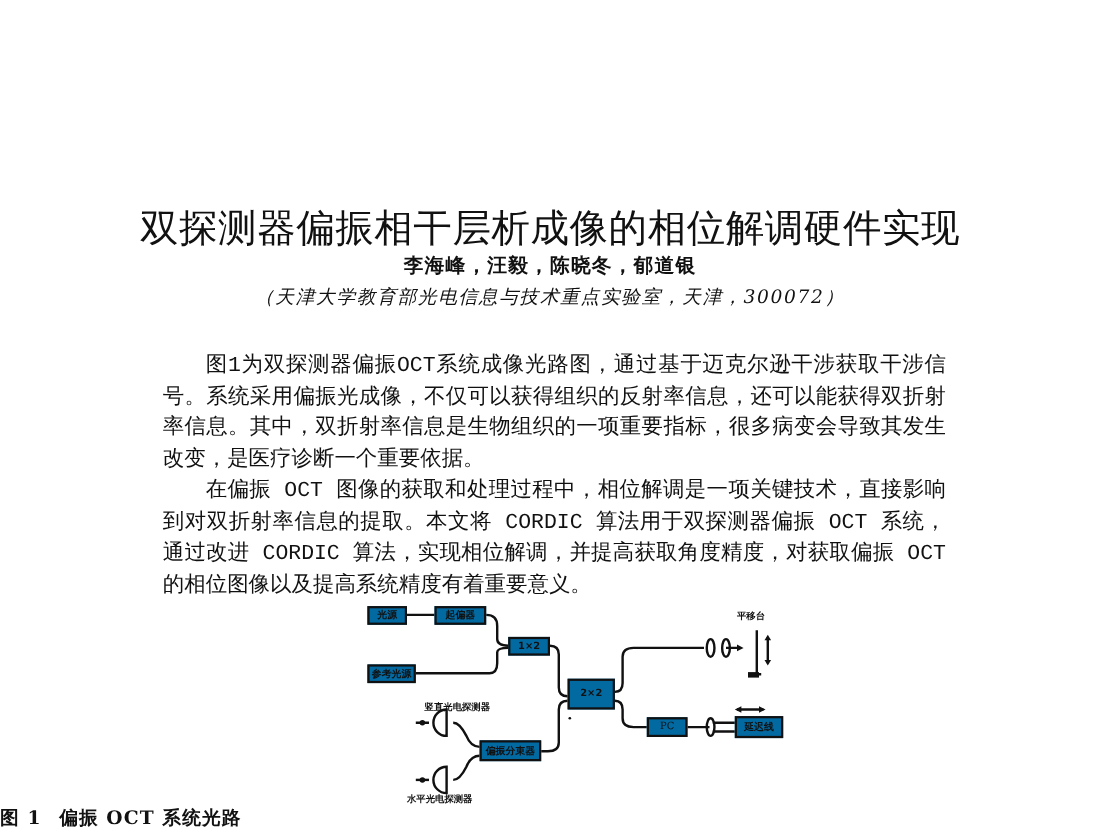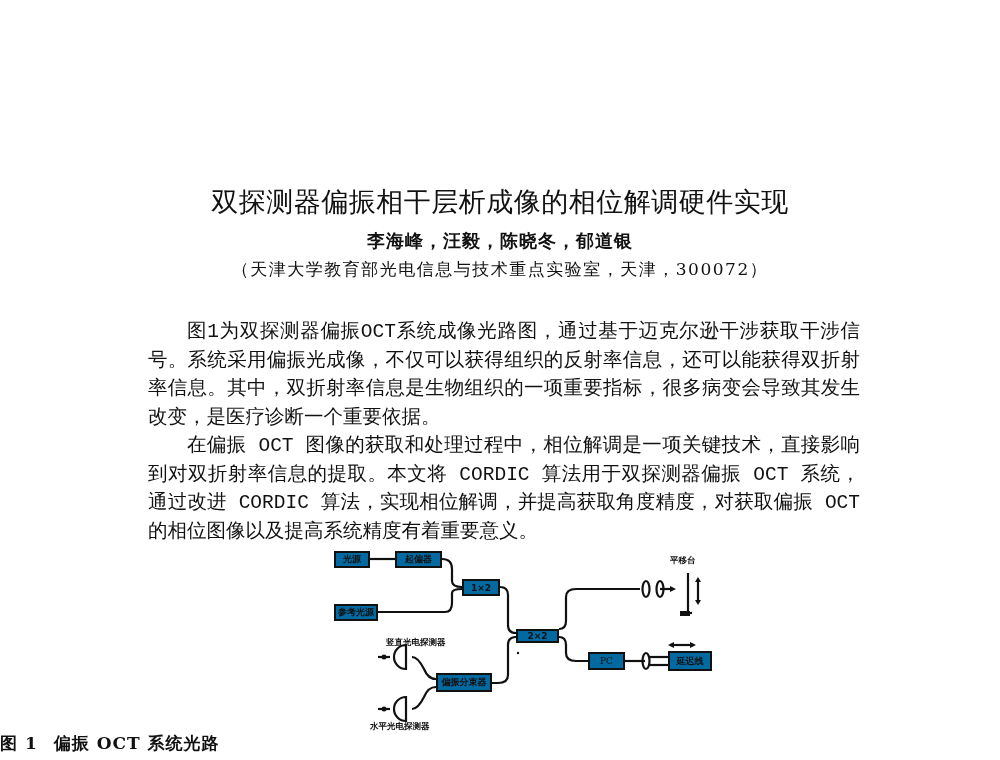--- a/index.html
+++ b/index.html
@@ -1,27 +1,27 @@
 <!DOCTYPE html>
 <html><head>
 <meta charset="utf-8">
 <style>
   html, body { margin: 0; padding: 0; background: #ffffff; }
   body { width: 1000px; height: 760px; position: relative; overflow: hidden; color: #111; }
   .title {
     position: absolute; left: 0; width: 1000px; top: 184px; text-align: center;
-    font-family: "DejaVu Serif", "Liberation Serif", serif; font-size: 27px; letter-spacing: 0.5px;
+    font-family: "DejaVu Serif", "Liberation Serif", serif; font-size: 35px; letter-spacing: 0.5px;
   }
   .authors {
     position: absolute; left: 0; width: 1000px; top: 229px; text-align: center;
     font-family: "DejaVu Serif", serif; font-size: 18px; font-weight: bold; letter-spacing: 1px;
   }
   .affil {
     position: absolute; left: 0; width: 1000px; top: 258px; text-align: center;
-    font-family: "DejaVu Serif", serif; font-size: 17px; letter-spacing: 1.5px;
+    font-family: "DejaVu Serif", serif; font-size: 17px; letter-spacing: 1.5px; font-style: italic;
   }
   .para {
     position: absolute; left: 148px; width: 712px;
     font-family: Liberation Mono, monospace; font-size: 19.5px; line-height: 28.5px;
     text-indent: 2em; text-align: justify; text-align-last: left;
   }
   #p1 { top: 318px; }
   #p2 { top: 432px; }
   .diagram { position: absolute; left: 320px; top: 545px; width: 420px; height: 185px; }
   .box {
@@ -99,21 +99,21 @@
       <circle cx="64" cy="112" r="2.5"></circle>
       <circle cx="64" cy="164" r="2.5"></circle>
       <circle cx="198" cy="108" r="1.2"></circle>
     </g>
   </svg>
 
   <div class="box" style="left:14px;top:6px;width:36px;height:17px">光源</div>
   <div class="box" style="left:75px;top:6px;width:47px;height:17px">起偏器</div>
   <div class="box" style="left:14px;top:59px;width:44px;height:17px">参考光源</div>
   <div class="box" style="left:142px;top:34px;width:38px;height:17px">1×2</div>
-  <div class="box" style="left:196px;top:84px;width:43px;height:14px">2×2</div>
+  <div class="box" style="left:196px;top:72px;width:43px;height:28px">2×2</div>
   <div class="box" style="left:268px;top:107px;width:37px;height:18px;font-weight:normal;font-family:'DejaVu Serif',serif">PC</div>
   <div class="box" style="left:348px;top:106px;width:44px;height:20px">延迟线</div>
   <div class="box" style="left:116px;top:128px;width:56px;height:19px">偏振分束器</div>
 
   <div class="lbl" style="left:350px;top:10px">平移台</div>
   <div class="lbl" style="left:66px;top:92px">竖直光电探测器</div>
   <div class="lbl" style="left:50px;top:176px">水平光电探测器</div>
 </div>
 
 <div class="caption">

